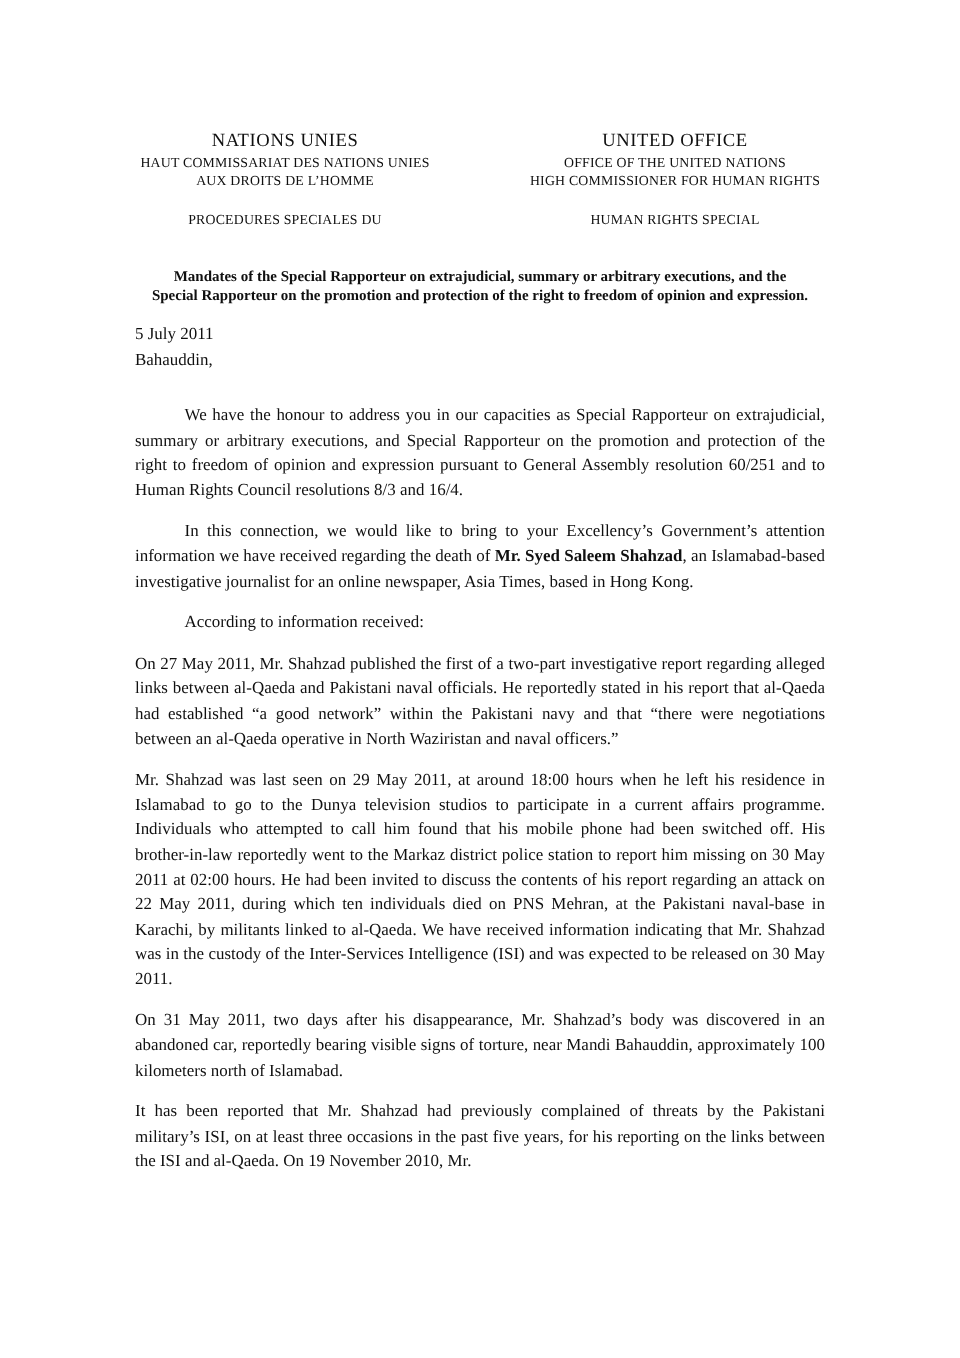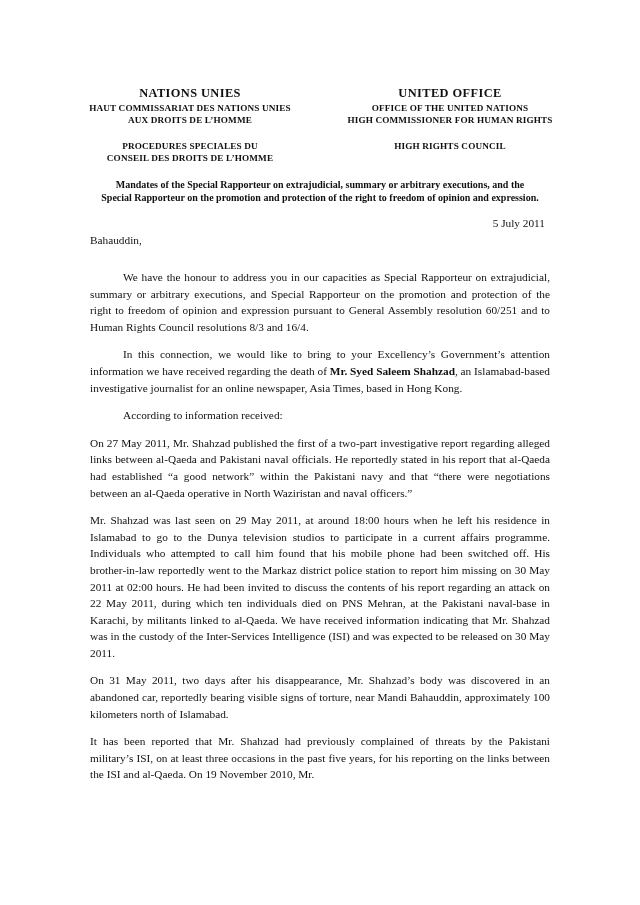--- a/index.html
+++ b/index.html
@@ -31,21 +31,21 @@
     left: 60px;
     top: 86px;
     width: 520px;
     display: flex;
     flex-direction: row;
     align-items: flex-start;
   }
   .lh-col {
     width: 260px;
     text-align: center;
-    font-weight: bold;
+    font-weight: normal;
     font-size: 9.2px;
     line-height: 12.6px;
     letter-spacing: 0.15px;
   }
   .lh-org {
     font-size: 12.4px;
     line-height: 15px;
     letter-spacing: 0.4px;
     margin-bottom: 0.5px;
   }
@@ -64,21 +64,20 @@
     font-size: 10px;
     line-height: 13.4px;
   }
 
   
   .date-line {
     position: absolute;
     left: 90px;
     top: 216px;
     width: 455px;
-    text-align: right;
     font-size: 11.3px;
     line-height: 15px;
   }
 
   
   .salutation {
     position: absolute;
     left: 90px;
     top: 232px;
     font-size: 11.3px;
@@ -119,28 +118,27 @@
 
 <div class="page">
 
   <div class="letterhead">
     <div class="lh-col">
       <div class="lh-org">NATIONS UNIES</div>
       <div>HAUT COMMISSARIAT DES NATIONS UNIES</div>
       <div>AUX DROITS DE L’HOMME</div>
       <div class="lh-gap"></div>
       <div>PROCEDURES SPECIALES DU</div>
-      <div>CONSEIL DES DROITS DE L’HOMME</div>
     </div>
     <div class="lh-col">
       <div class="lh-org">UNITED OFFICE</div>
       <div>OFFICE OF THE UNITED NATIONS</div>
       <div>HIGH COMMISSIONER FOR HUMAN RIGHTS</div>
       <div class="lh-gap"></div>
-      <div>HIGH RIGHTS COUNCIL</div>
+      <div>HUMAN RIGHTS SPECIAL</div>
     </div>
   </div>
 
   <div class="mandate">Mandates of the Special Rapporteur on extrajudicial, summary or arbitrary executions, and the Special Rapporteur on the promotion and protection of the right to freedom of opinion and expression.</div>
 
   <div class="date-line">5 July 2011</div>
 
   <div class="salutation">Bahauddin,</div>
 
   <div class="body-text">

